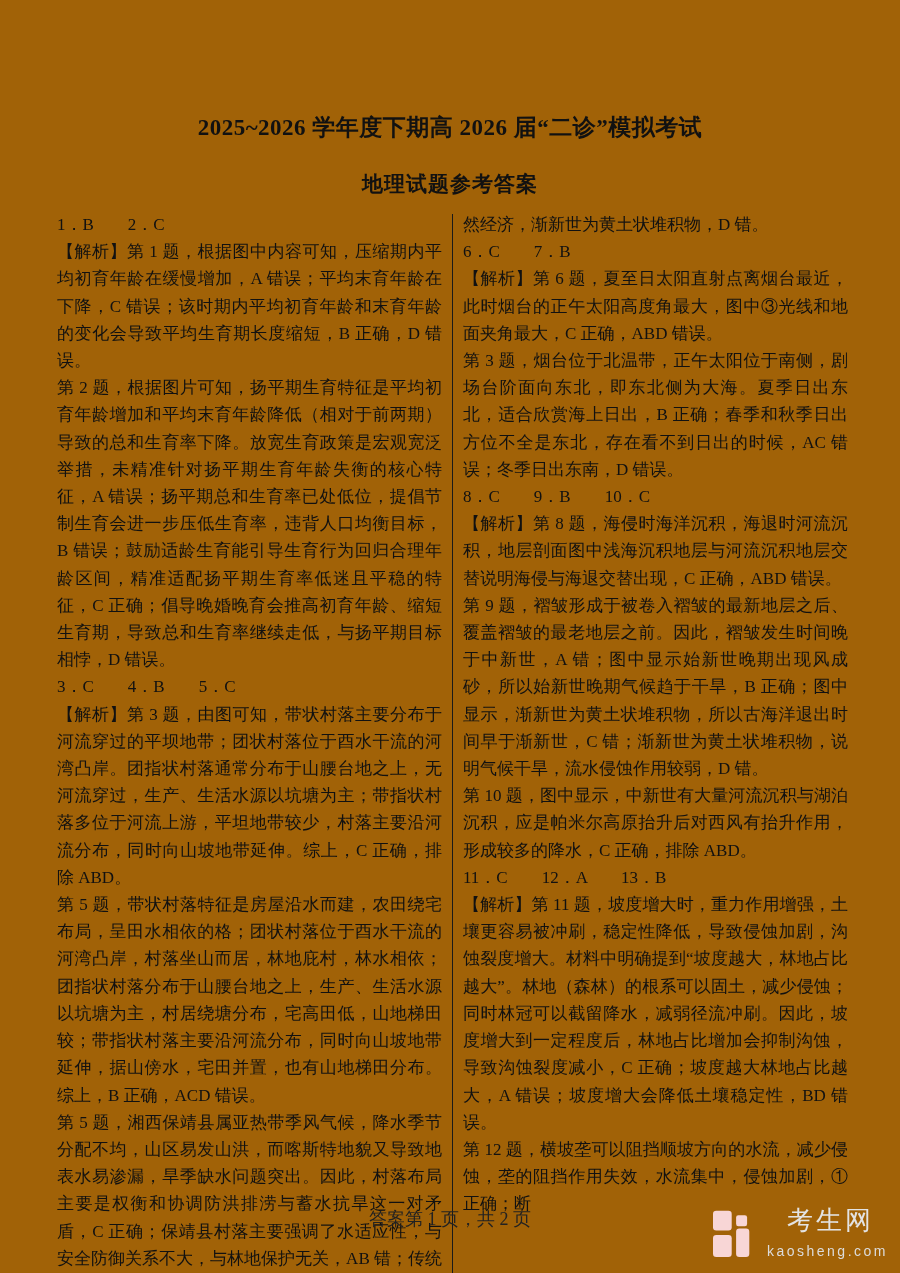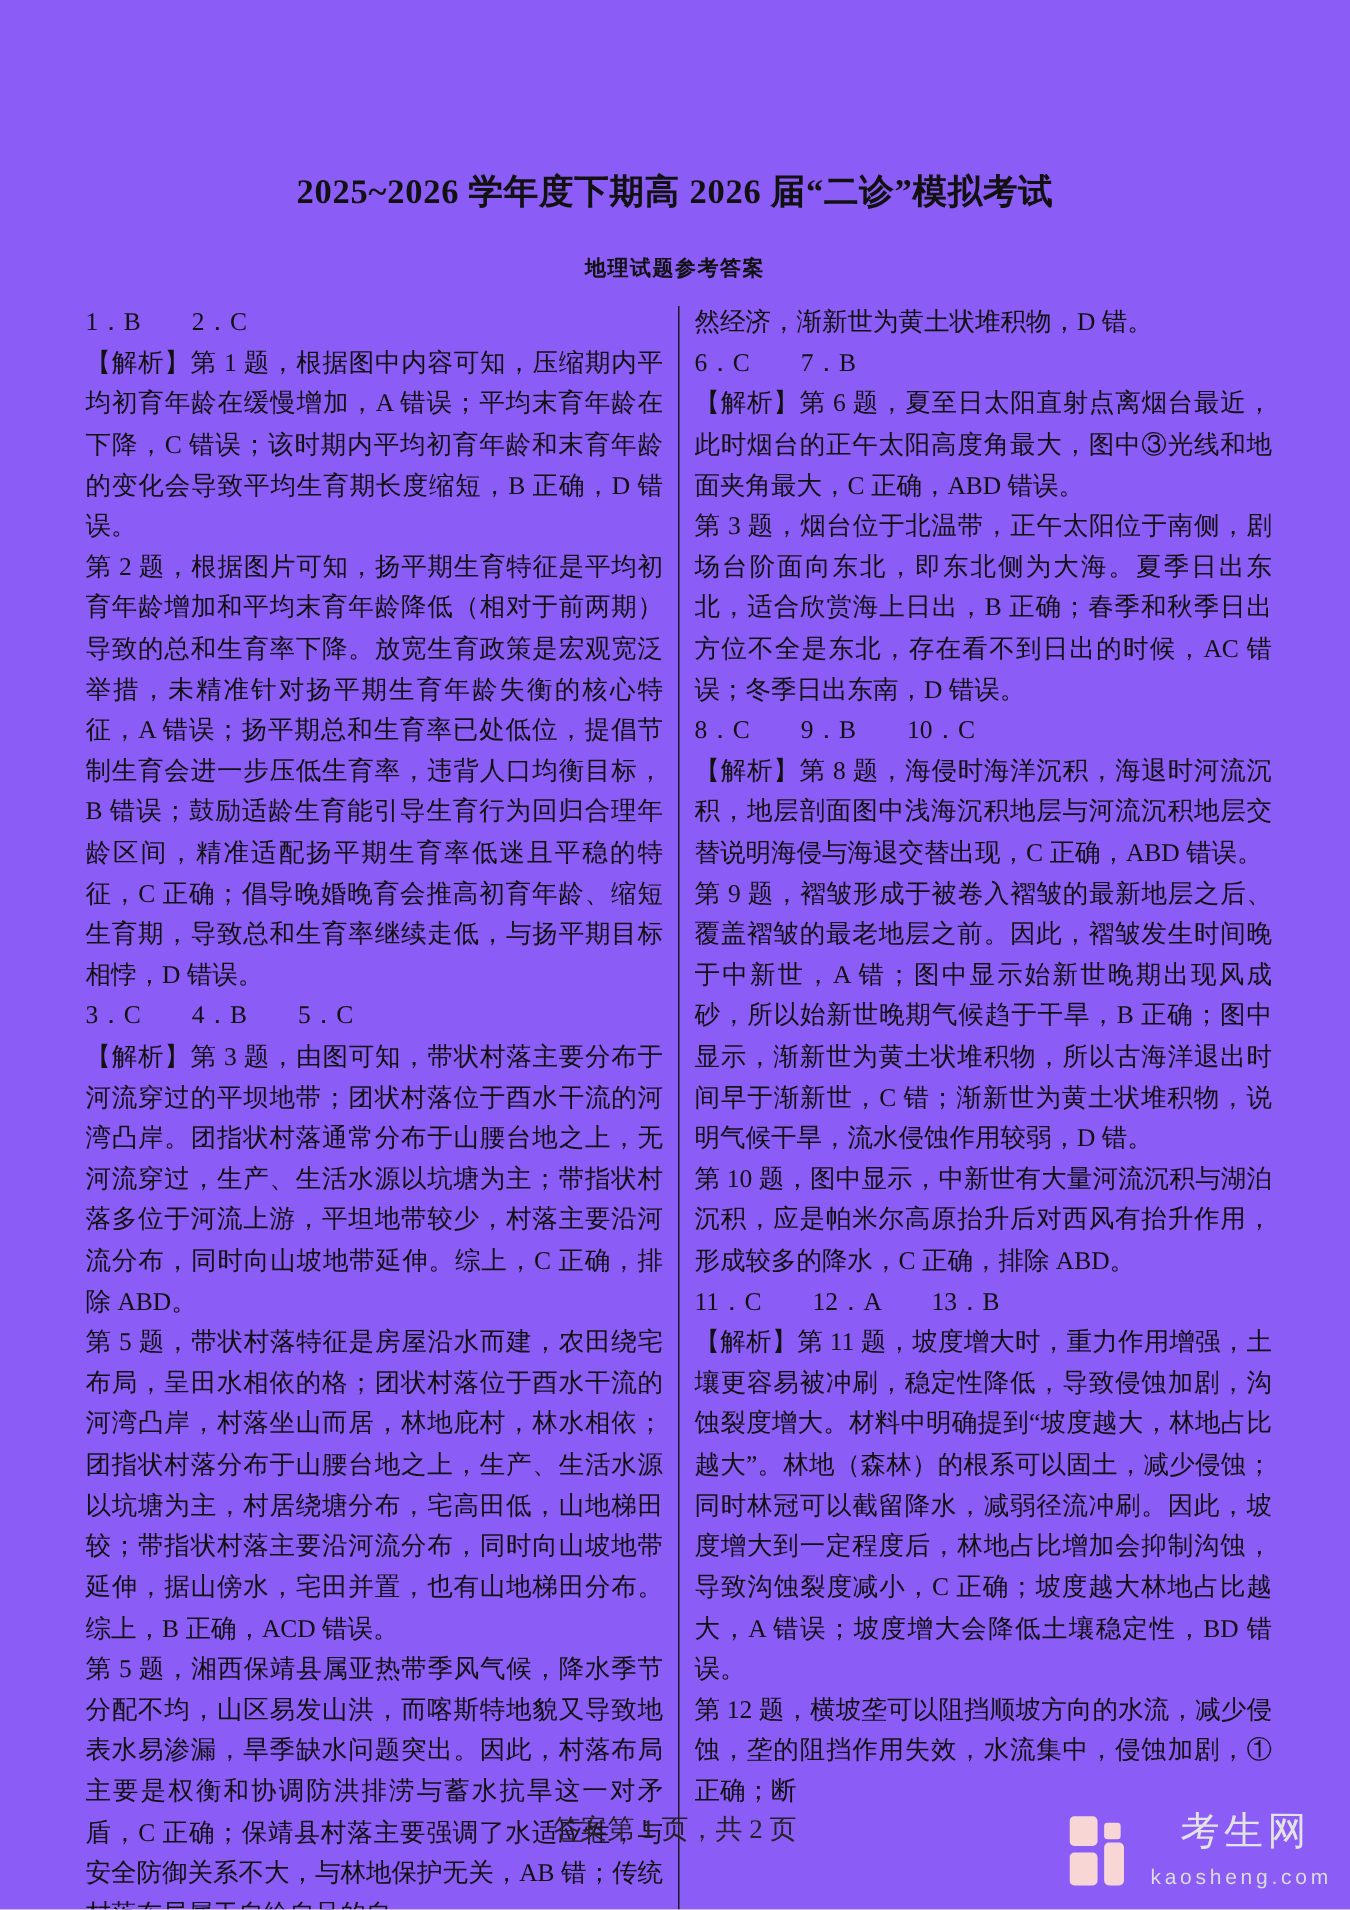--- a/index.html
+++ b/index.html
@@ -1,36 +1,36 @@
 <!DOCTYPE html>
 <html><head>
 <meta charset="utf-8">
 <style>
   * { margin: 0; padding: 0; box-sizing: border-box; }
   html, body { background: #ffffff; }
   .page {
     width: 900px;
     height: 1273px;
-    background: #8b5cf6;
+    background: #a16207;
     position: relative;
     font-family: "Liberation Serif", "DejaVu Serif", serif;
     color: #111111;
     overflow: hidden;
   }
   .doc-title {
     padding-top: 112px;
     text-align: center;
     font-size: 23px;
     font-weight: bold;
     letter-spacing: 0.5px;
   }
   .doc-subtitle {
     margin-top: 27px;
     text-align: center;
-    font-size: 14px;
+    font-size: 21px;
     font-weight: bold;
     letter-spacing: 1px;
   }
   .columns {
     display: flex;
     margin: 13px 52px 0 57px;
     align-items: stretch;
   }
   .col {
     width: 385px;

